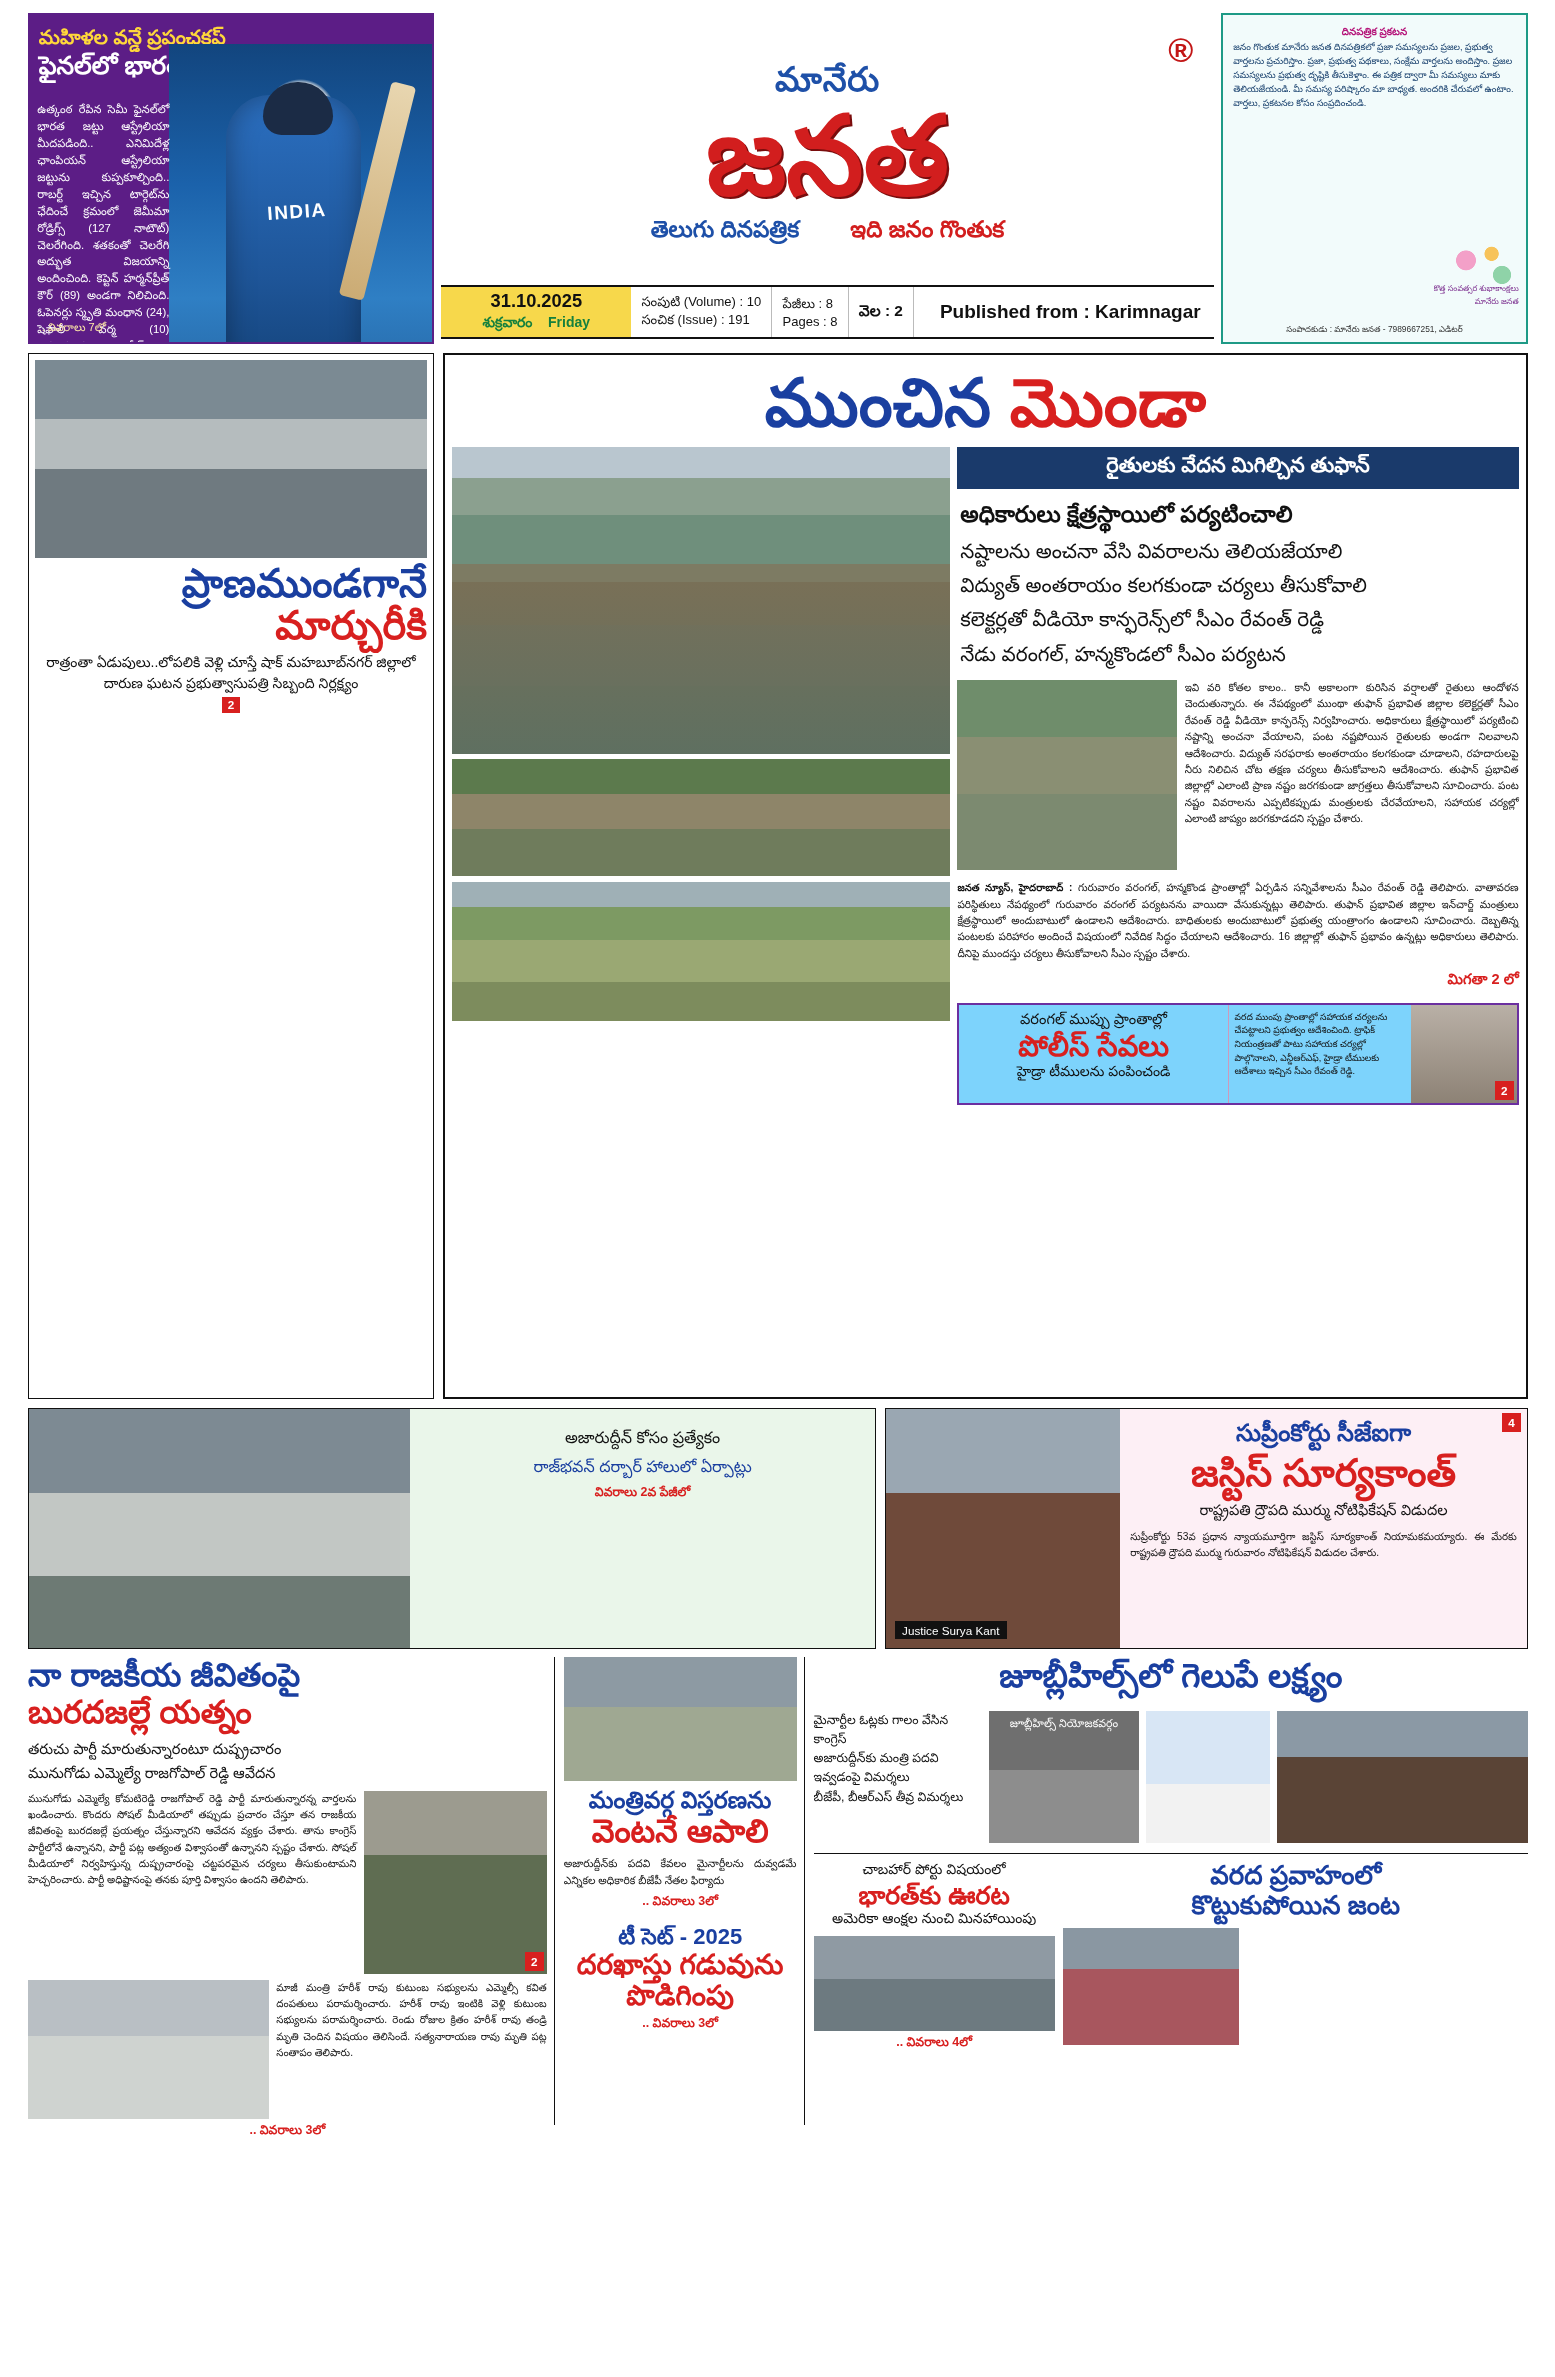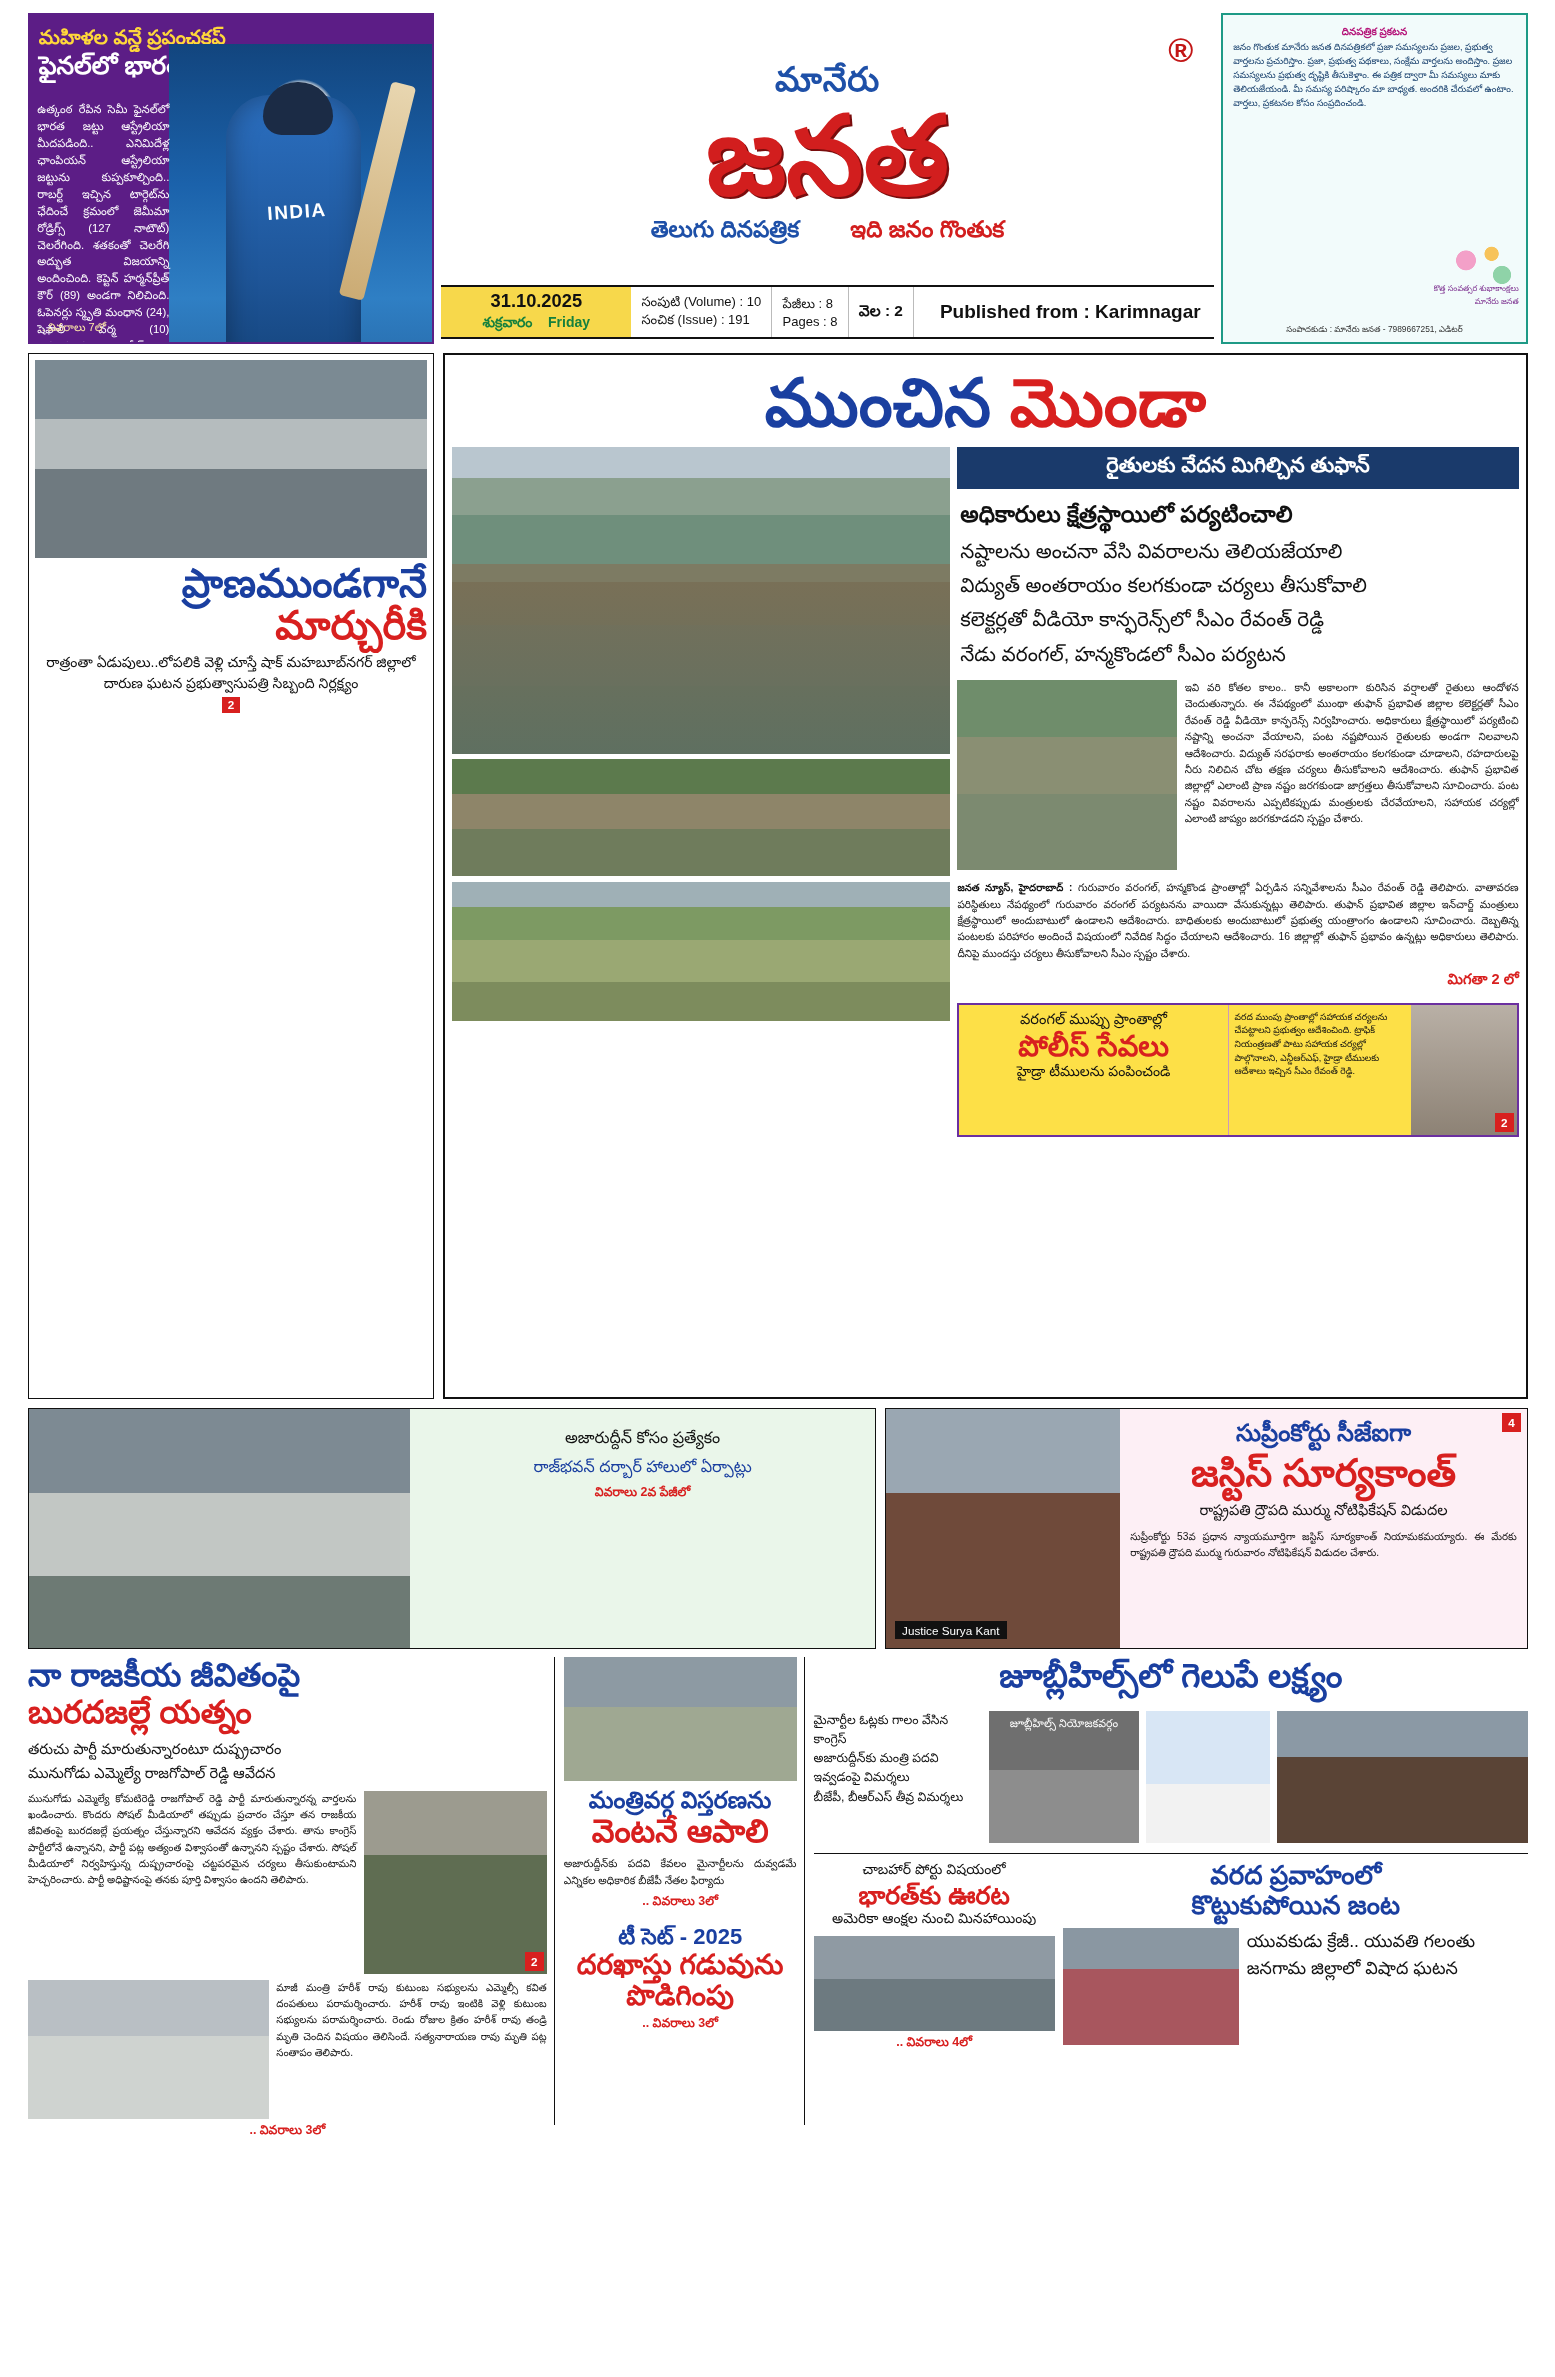--- a/index.html
+++ b/index.html
@@ -268,22 +268,22 @@
     background: linear-gradient(180deg,#6f8d6b 0 30%, #8a8f73 30% 60%, #7c8a70 60% 100%);
   }
   .dateline { font-size: 10px; font-weight: bold; color:#111; }
   .more-tag {
     text-align:right; color:#d8201f; font-weight:bold; font-size: 14.6px; margin-top: 2.9px;
   }
   .police-box {
     margin-top: 5.9px;
     border: 2.2px solid #6b2fa0;
     display: flex;
-    background: #fde047;
-    height: 134px;
+    background: #7dd3fc;
+    height: 102px;
   }
   .police-left { flex:1; padding: 5.9px 7.3px; text-align:center; }
   .police-left .p1 { font-size: 14.6px; color:#111; }
   .police-left .p2 { font-size: 29px; font-weight:bold; color:#d8201f; line-height:1.1; }
   .police-left .p3 { font-size: 14px; }
   .police-mid { width: 183px; padding: 5.9px; font-size: 9.1px; line-height:1.5; border-left:0.7px solid #c9b; }
   .police-photo { width: 106px; background: linear-gradient(180deg,#b9b0a6,#8d8275); position:relative; }
   .badge-num {
     position:absolute; right:2.9px; bottom:2.9px;
     background:#d8201f; color:#fff; font-size: 11.7px; font-weight:bold;
@@ -585,21 +585,20 @@
           <div class="ph"></div>
           <div class="more-red mt6">.. వివరాలు 4లో</div>
         </div>
         <div class="c2">
           <div class="y1">
             <div>వరద ప్రవాహంలో</div>
             <div>కొట్టుకుపోయిన జంట</div>
           </div>
           <div class="wrap">
             <div class="ph"></div>
-            <div class="y2">యువకుడు క్రేజీ.. యువతి గలంతు జనగామ జిల్లాలో విషాద ఘటన</div>
           </div>
         </div>
       </div>
     </div>
   </div>
 
 </div>
 
 
 </body></html>

